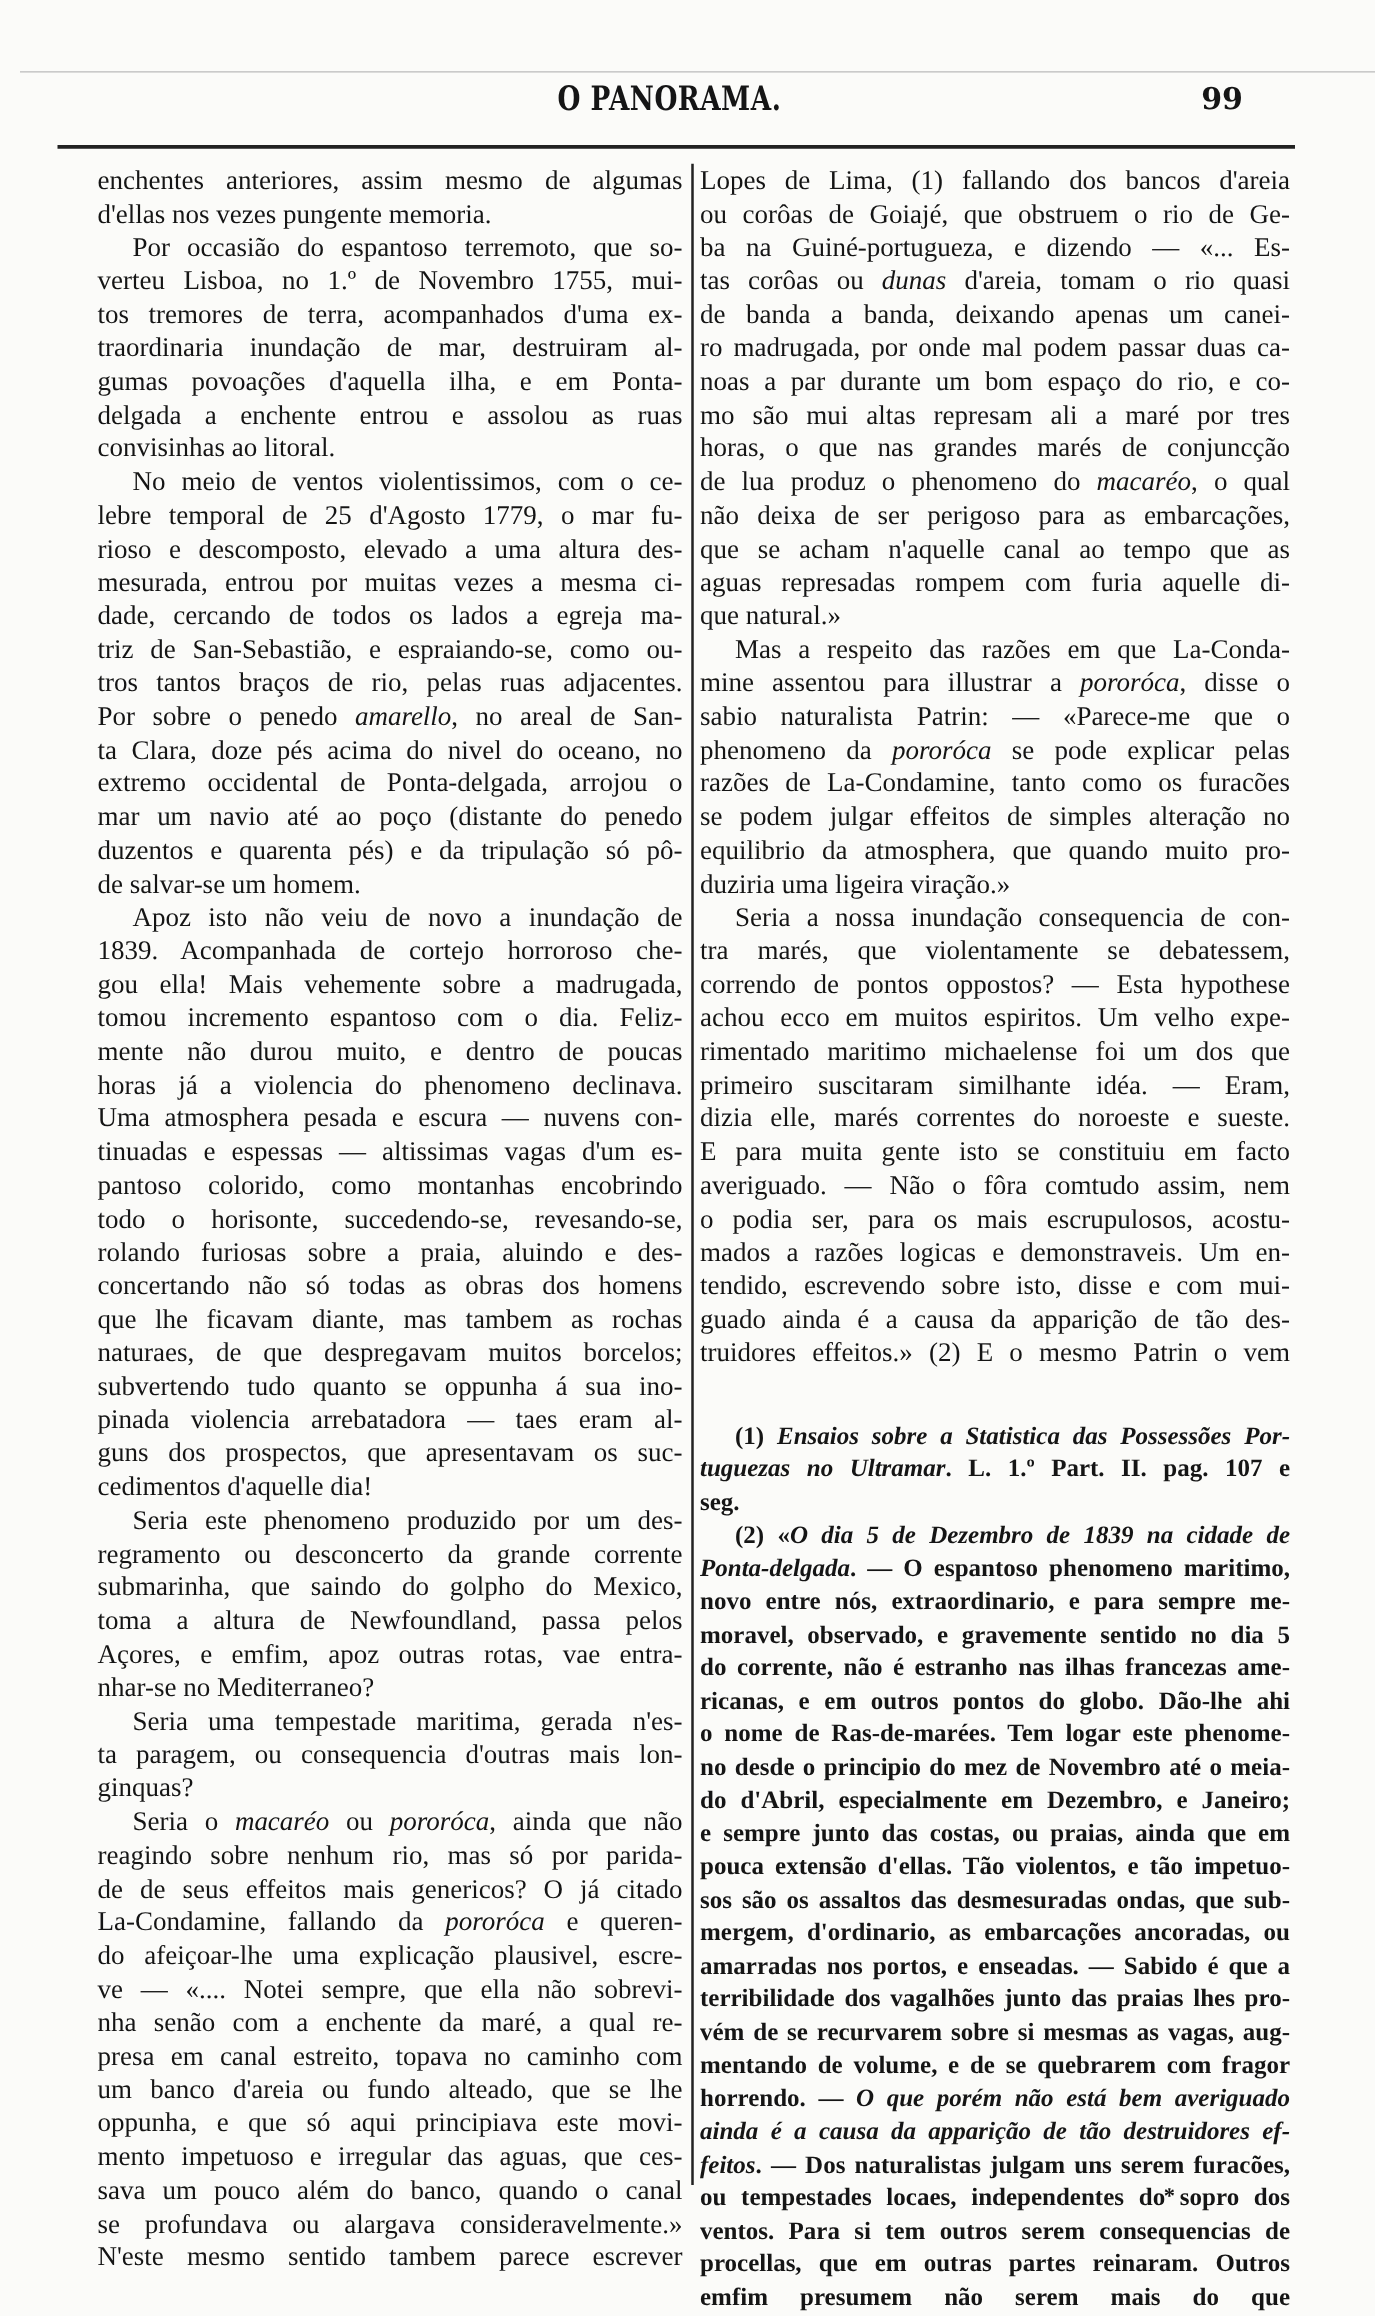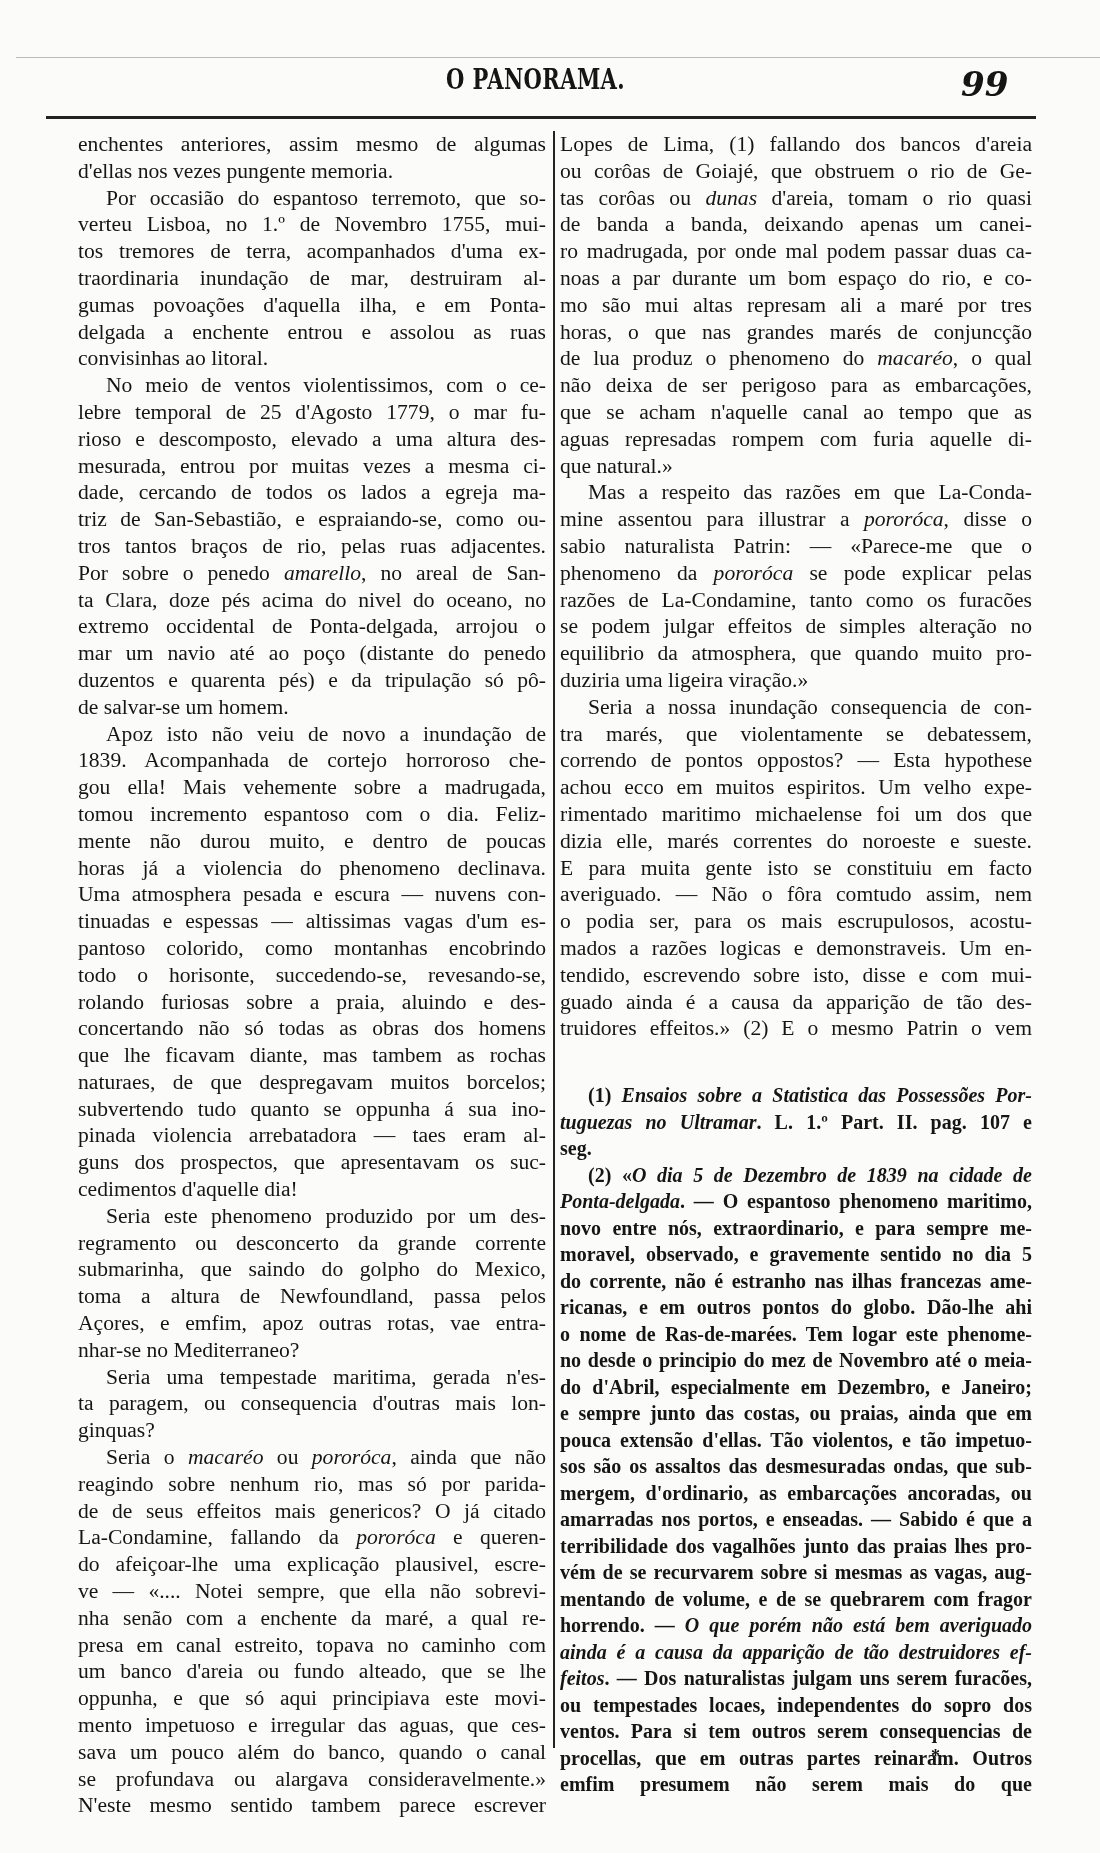--- a/index.html
+++ b/index.html
@@ -4,22 +4,22 @@
 <style>
   html, body { margin:0; padding:0; background:#fbfbf9; }
   body { width:1100px; height:1853px; position:relative; overflow:hidden;
          font-family:"Liberation Serif","DejaVu Serif",serif; color:#151515; }
   .page { position:absolute; left:16px; top:0; width:1100px; height:1447px; }
   .top-rule { position:absolute; left:0; right:0; top:57px; height:1px; background:#bbb; }
   .header { position:absolute; left:0; right:0; top:56px; height:50px; }
   .running-title { position:absolute; left:430px; top:8px; font-weight:bold; font-size:27px;
                    letter-spacing:0.5px; transform:scaleX(0.78); transform-origin:left top;
                    font-family:"DejaVu Serif",serif; }
-  .page-number { position:absolute; left:945px; top:8px; font-weight:bold; font-size:34px;
-                 font-family:"DejaVu Serif",serif;font-style:italic; }
+  .page-number { position:absolute; left:945px; top:8px; font-weight:bold; font-size:24px;
+                 font-family:"DejaVu Serif",serif; }
   .head-rule { position:absolute; left:30px; width:990px; top:116px; height:3px; background:#222; }
   .col { position:absolute; top:131px; width:468px; font-size:21.6px; line-height:26.8px; }
   .col-left { left:62px; }
   .col-right { left:544px; width:472px; }
   .col-divider { position:absolute; left:537px; top:131px; width:1.5px; height:1617px; background:#222; }
   .line { display:block; text-align:justify; text-align-last:justify; white-space:nowrap; height:26.8px; }
   .line.last { text-align-last:left; }
   .line.indent { padding-left:28px; }
   i, .it { }
   .fn { font-size:20px; line-height:26.5px; font-weight:bold; }
@@ -101,20 +101,21 @@
       <span class="line">mento impetuoso e irregular das aguas, que ces-</span>
       <span class="line">sava um pouco além do banco, quando o canal</span>
       <span class="line">se profundava ou alargava consideravelmente.»</span>
       <span class="line">N'este mesmo sentido tambem parece escrever</span>
     </div>
   <div class="col-divider"></div>
   <div class="col col-right">
     <div id="right-body">
         <span class="line">Lopes de Lima, (1) fallando dos bancos d'areia</span>
         <span class="line">ou corôas de Goiajé, que obstruem o rio de Ge-</span>
+        <span class="line">ba na Guiné-portugueza, e dizendo — «... Es-</span>
         <span class="line">tas corôas ou <i>dunas</i> d'areia, tomam o rio quasi</span>
         <span class="line">de banda a banda, deixando apenas um canei-</span>
         <span class="line">ro madrugada, por onde mal podem passar duas ca-</span>
         <span class="line">noas a par durante um bom espaço do rio, e co-</span>
         <span class="line">mo são mui altas represam ali a maré por tres</span>
         <span class="line">horas, o que nas grandes marés de conjuncção</span>
         <span class="line">de lua produz o phenomeno do <i>macaréo</i>, o qual</span>
         <span class="line">não deixa de ser perigoso para as embarcações,</span>
         <span class="line">que se acham n'aquelle canal ao tempo que as</span>
         <span class="line">aguas represadas rompem com furia aquelle di-</span>
@@ -125,20 +126,21 @@
         <span class="line">phenomeno da <i>pororóca</i> se pode explicar pelas</span>
         <span class="line">razões de La-Condamine, tanto como os furacões</span>
         <span class="line">se podem julgar effeitos de simples alteração no</span>
         <span class="line">equilibrio da atmosphera, que quando muito pro-</span>
         <span class="line last">duziria uma ligeira viração.»</span>
         <span class="line indent">Seria a nossa inundação consequencia de con-</span>
         <span class="line">tra marés, que violentamente se debatessem,</span>
         <span class="line">correndo de pontos oppostos? — Esta hypothese</span>
         <span class="line">achou ecco em muitos espiritos. Um velho expe-</span>
         <span class="line">rimentado maritimo michaelense foi um dos que</span>
+        <span class="line">primeiro suscitaram similhante idéa. — Eram,</span>
         <span class="line">dizia elle, marés correntes do noroeste e sueste.</span>
         <span class="line">E para muita gente isto se constituiu em facto</span>
         <span class="line">averiguado. — Não o fôra comtudo assim, nem</span>
         <span class="line">o podia ser, para os mais escrupulosos, acostu-</span>
         <span class="line">mados a razões logicas e demonstraveis. Um en-</span>
         <span class="line">tendido, escrevendo sobre isto, disse e com mui-</span>
         <span class="line">guado ainda é a causa da apparição de tão des-</span>
         <span class="line">truidores effeitos.» (2) E o mesmo Patrin o vem</span>
       </div>
     <span class="gap"></span>

